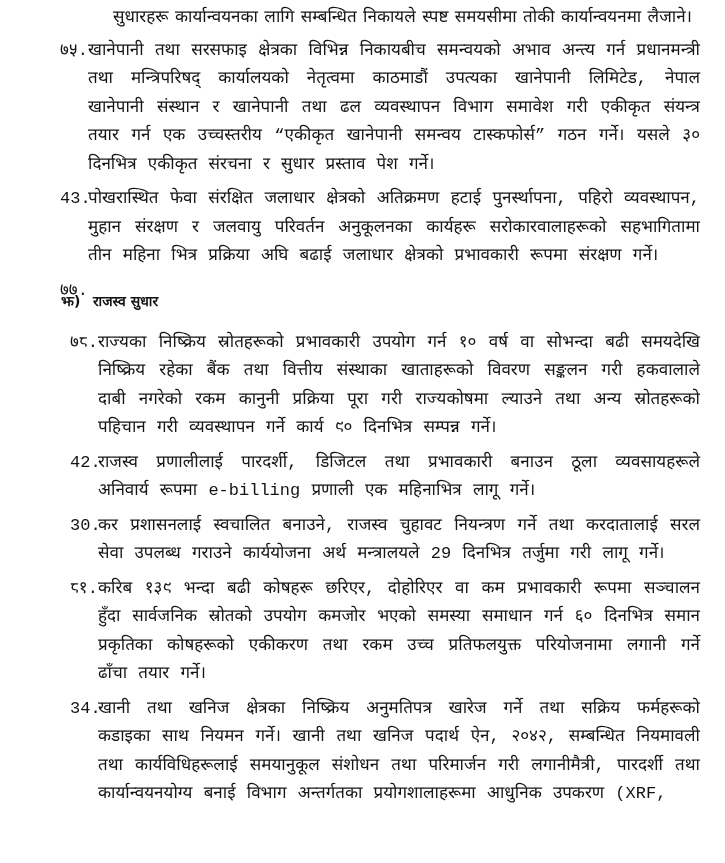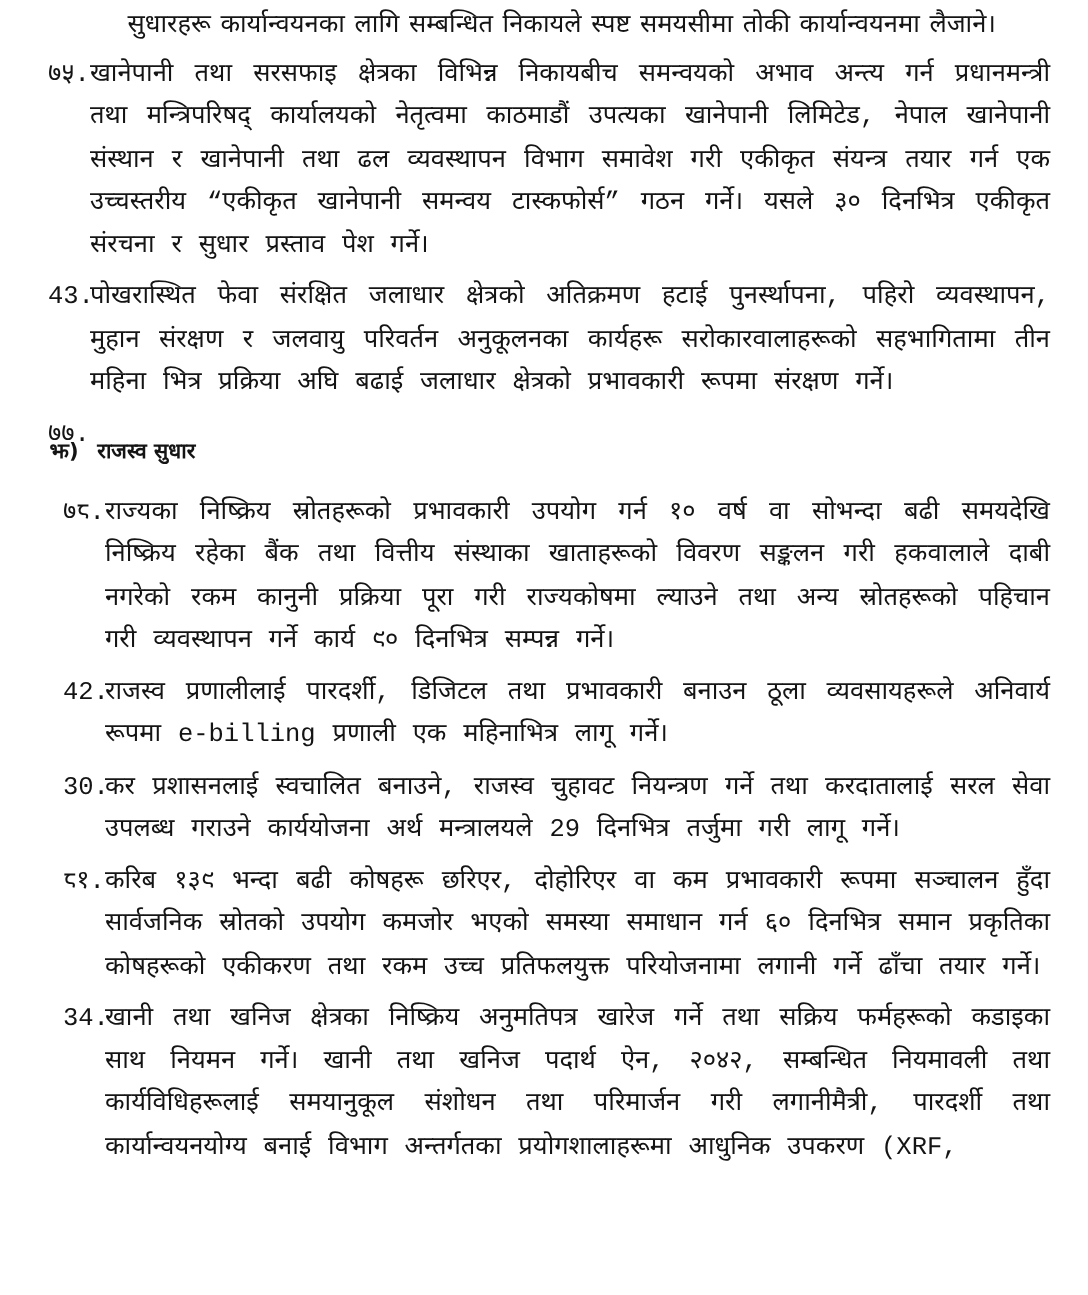--- a/index.html
+++ b/index.html
@@ -9,20 +9,21 @@
     position: relative;
     width: 725px;
     height: 863px;
     background: #ffffff;
     color: #141414;
     font-family: "DejaVu Sans", sans-serif;
     font-size: 17px;
     line-height: 28.5px;
     overflow: hidden;
     padding-top: 2px;
+    padding-left: 28px;
   }
 
   
   .tail-paragraph {
     margin: 0 25px 6px 85px;
     text-align: justify;
     word-spacing: 1px;
   }
 
   

